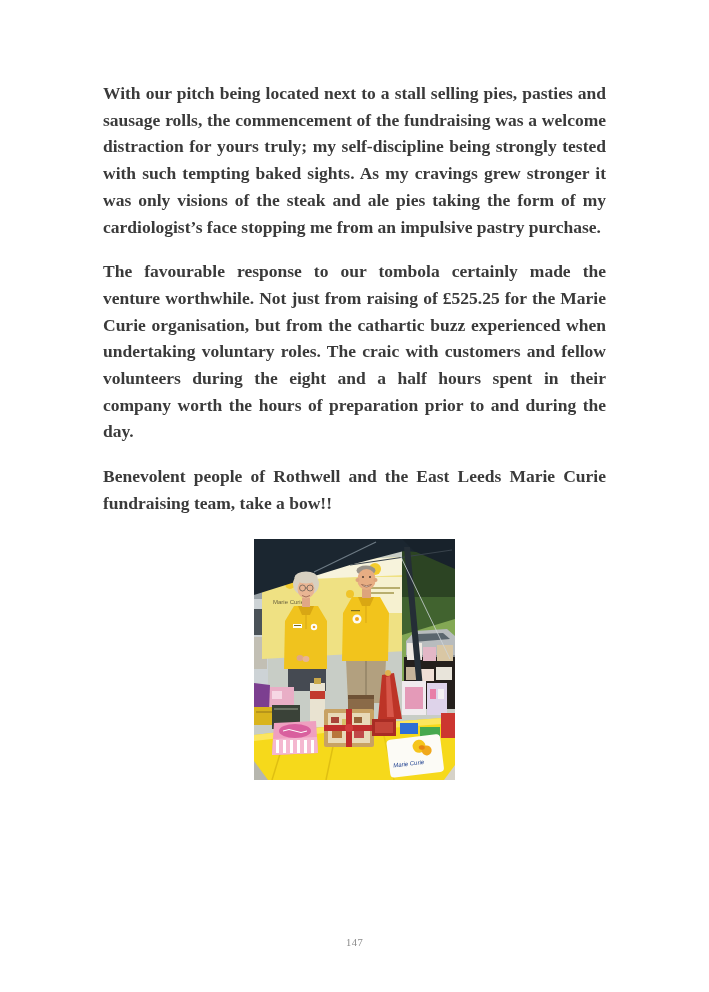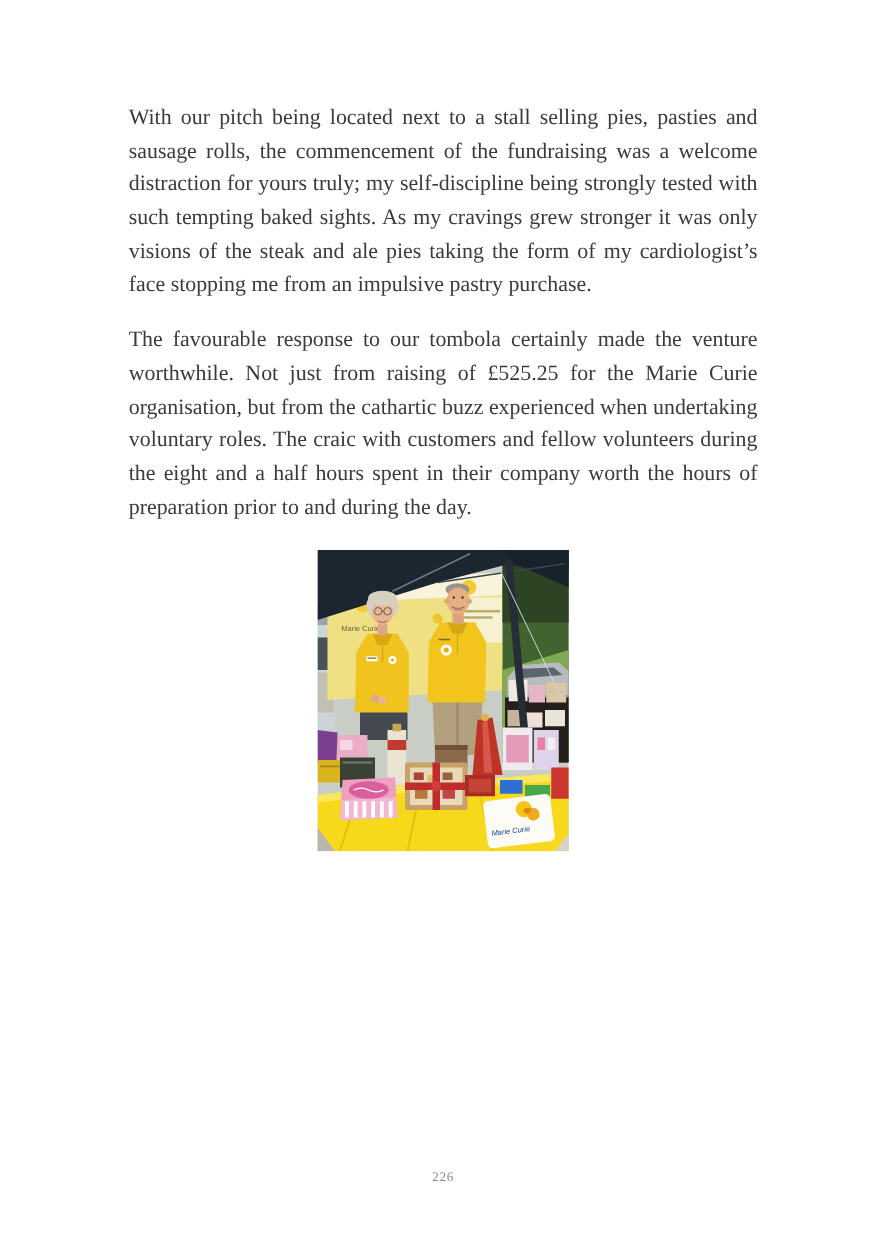--- a/index.html
+++ b/index.html
@@ -21,20 +21,21 @@
     top: 80px;
     width: 503px;
   }
   .text-block p {
     margin: 0 0 18px 0;
     font-size: 17.5px;
     line-height: 26.7px;
     color: #3a3a3a;
     text-align: justify;
     text-justify: inter-word;
+    font-weight: bold;
   }
   figure.photo {
     width: 201px;
     height: 241px;
     margin: 22px auto 0 auto;
     padding: 0;
   }
   figure.photo svg {
     display: block;
     width: 201px;
@@ -52,20 +53,21 @@
   }
 </style>
 </head>
 <body>
 
 <div class="page">
 
   <div class="text-block">
     <p>With our pitch being located next to a stall selling pies, pasties and sausage rolls, the commencement of the fundraising was a welcome distraction for yours truly; my self-discipline being strongly tested with such tempting baked sights. As my cravings grew stronger it was only visions of the steak and ale pies taking the form of my cardiologist’s face stopping me from an impulsive pastry purchase.</p>
     <p>The favourable response to our tombola certainly made the venture worthwhile. Not just from raising of £525.25 for the Marie Curie organisation, but from the cathartic buzz experienced when undertaking voluntary roles. The craic with customers and fellow volunteers during the eight and a half hours spent in their company worth the hours of preparation prior to and during the day.</p>
+    <p>Benevolent people of Rothwell and the East Leeds Marie Curie fundraising team, take a bow!!</p>
 
     <figure class="photo">
       <svg viewBox="0 0 201 241" preserveAspectRatio="none" xmlns="http://www.w3.org/2000/svg">
 
         <rect x="0" y="0" width="201" height="241" fill="#c8cdc6"></rect>
 
         <g>
           <rect x="0" y="0" width="14" height="160" fill="#cdd3d6"></rect>
           <rect x="0" y="42" width="11" height="18" fill="#9aa3a8"></rect>
           <rect x="0" y="70" width="12" height="26" fill="#4a5258"></rect>
@@ -231,15 +233,15 @@
         </g>
 
         <g>
           <polygon points="0,222 14,241 0,241" fill="#b6b6ae"></polygon>
           <polygon points="190,241 201,226 201,241" fill="#d6d2c8"></polygon>
         </g>
       </svg>
     </figure>
   </div>
 
-  <div class="page-number">226</div>
+  <div class="page-number">147</div>
 
 </div>
 
 </body></html>

